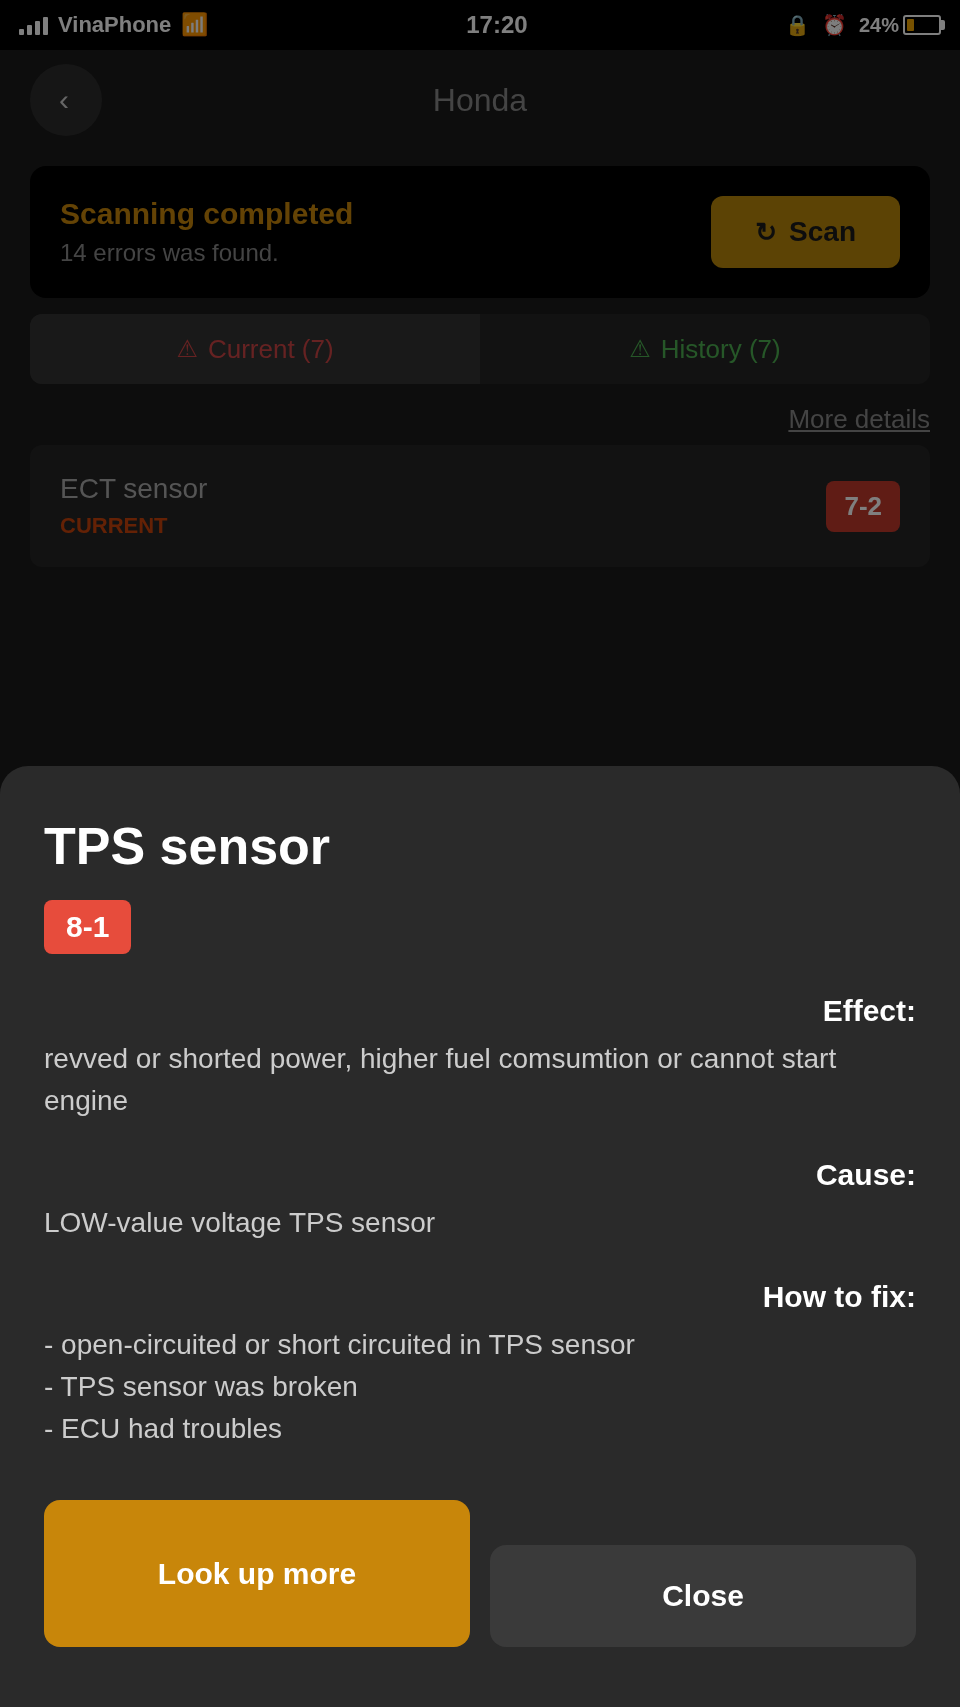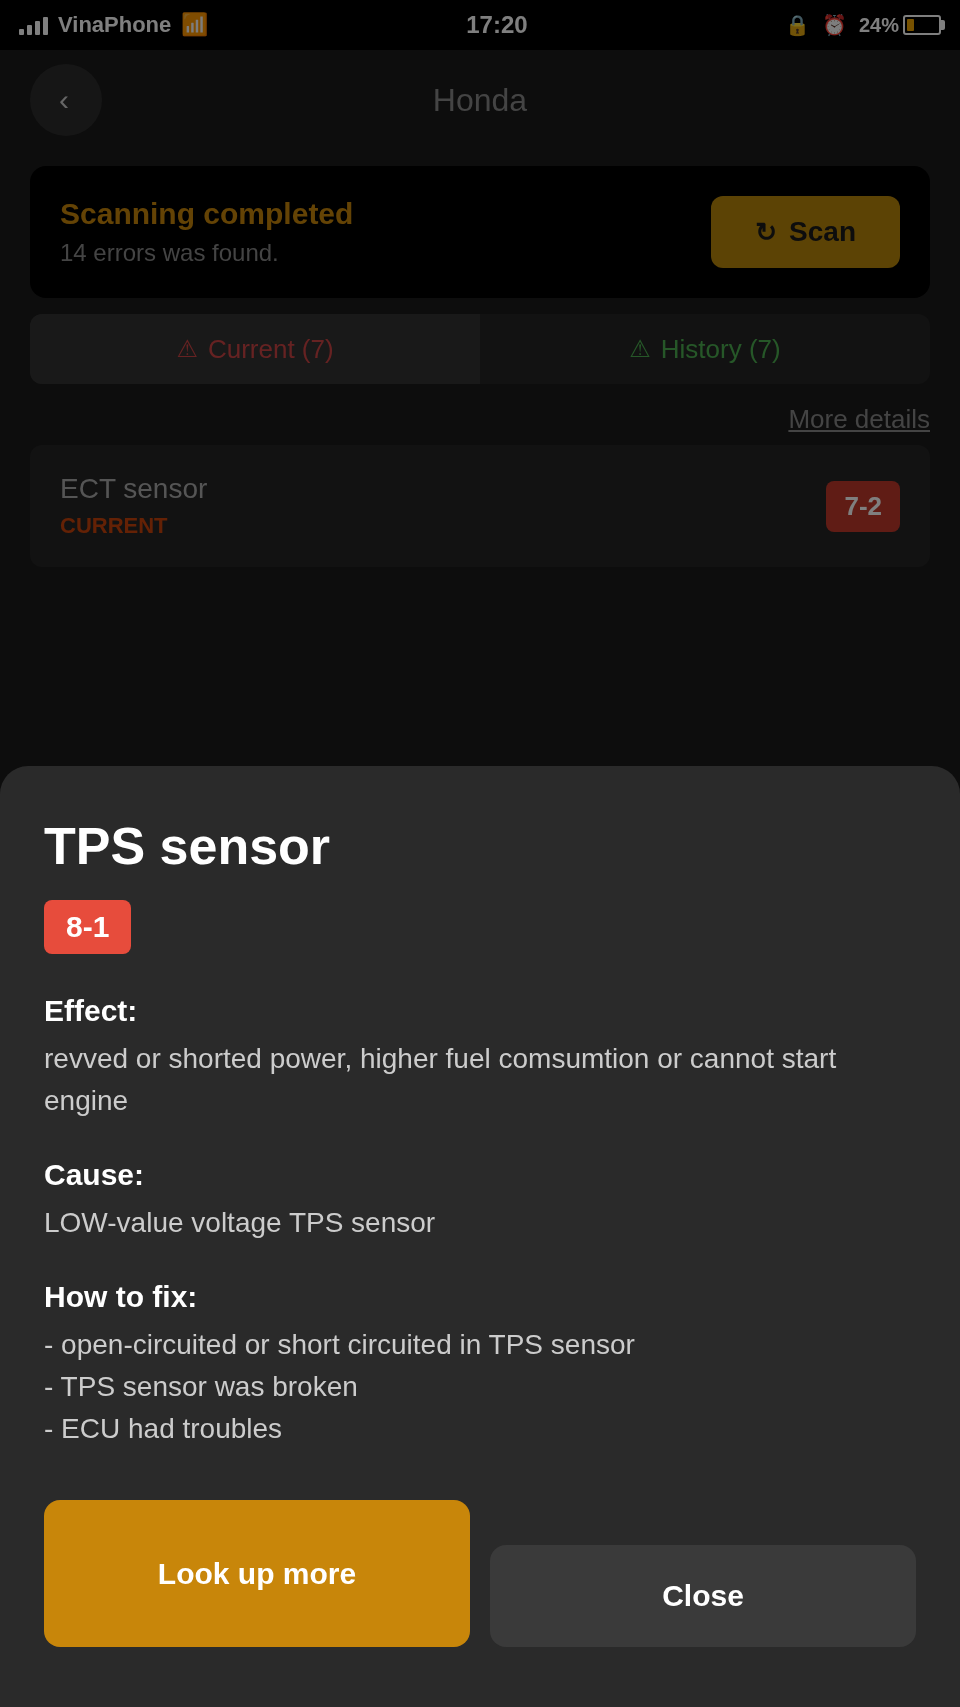--- a/index.html
+++ b/index.html
@@ -272,20 +272,21 @@
     }
 
     .modal-section {
       margin-bottom: 36px;
     }
     .modal-section-title {
       font-size: 30px;
       font-weight: 700;
       color: #fff;
       margin-bottom: 10px;
+      text-align: right;
     }
     .modal-section-text {
       font-size: 28px;
       color: #ccc;
       line-height: 1.5;
     }
 
     
     .modal-actions {
       display: flex;

